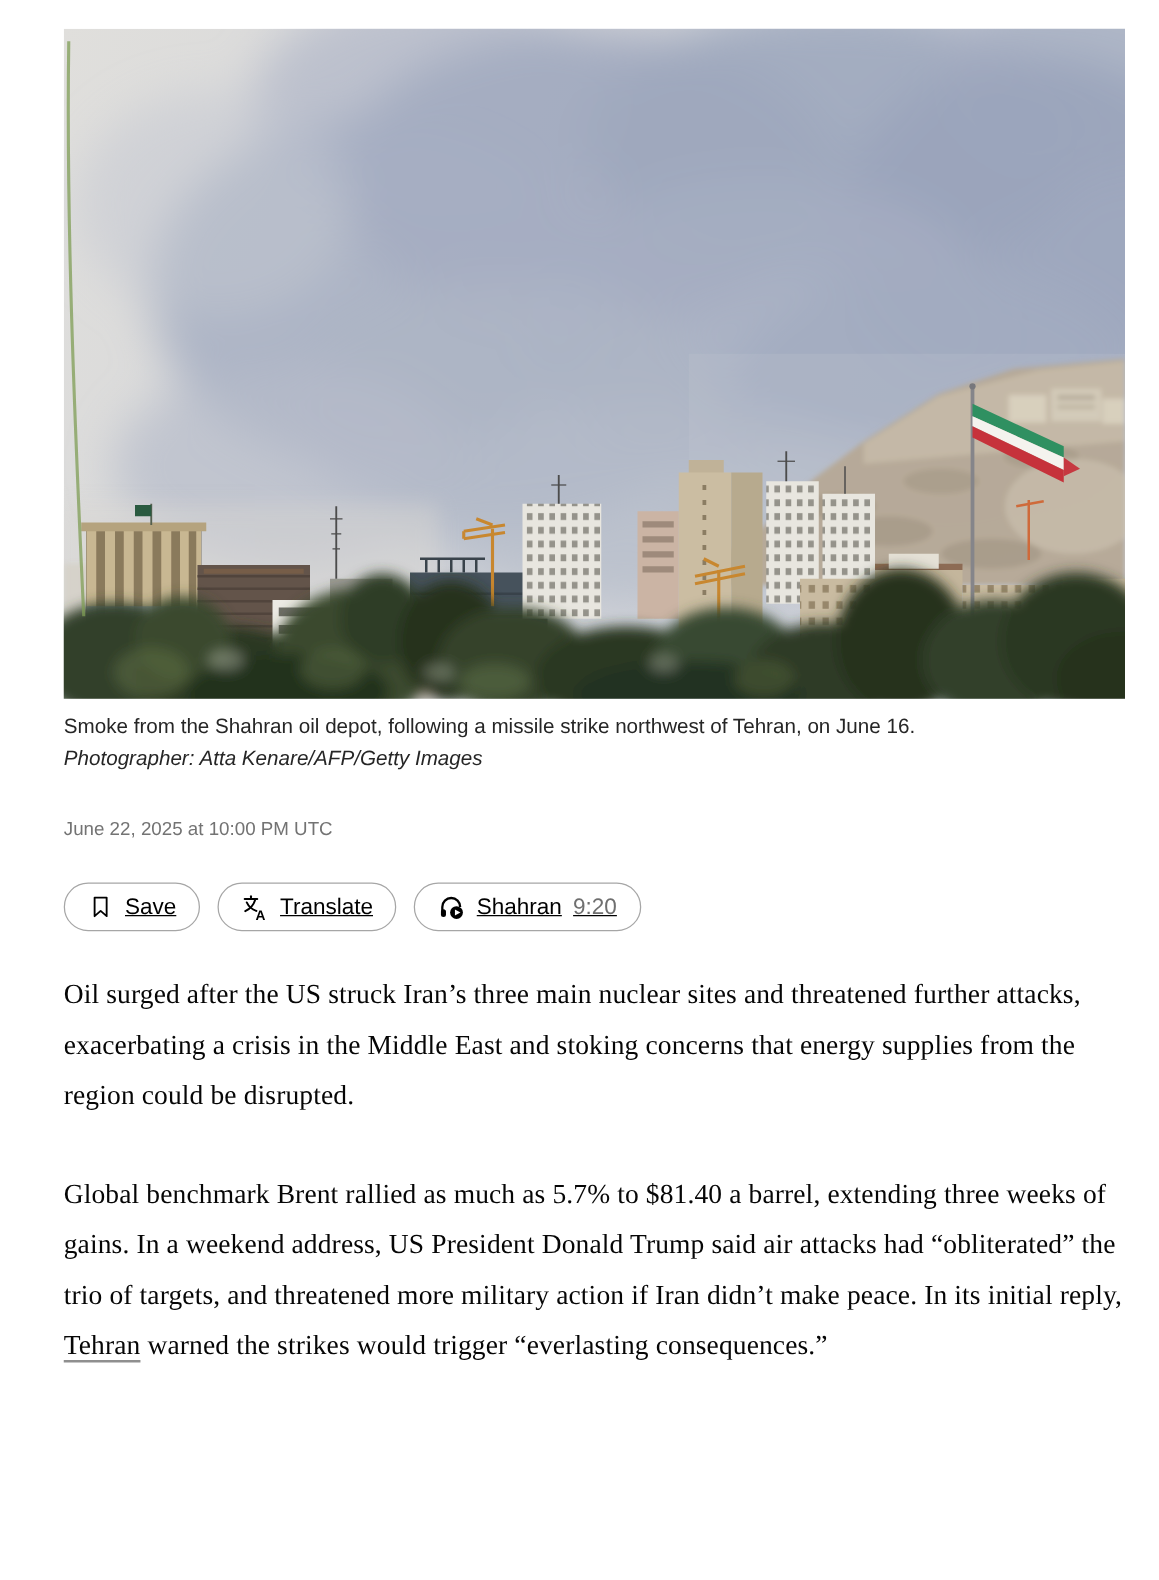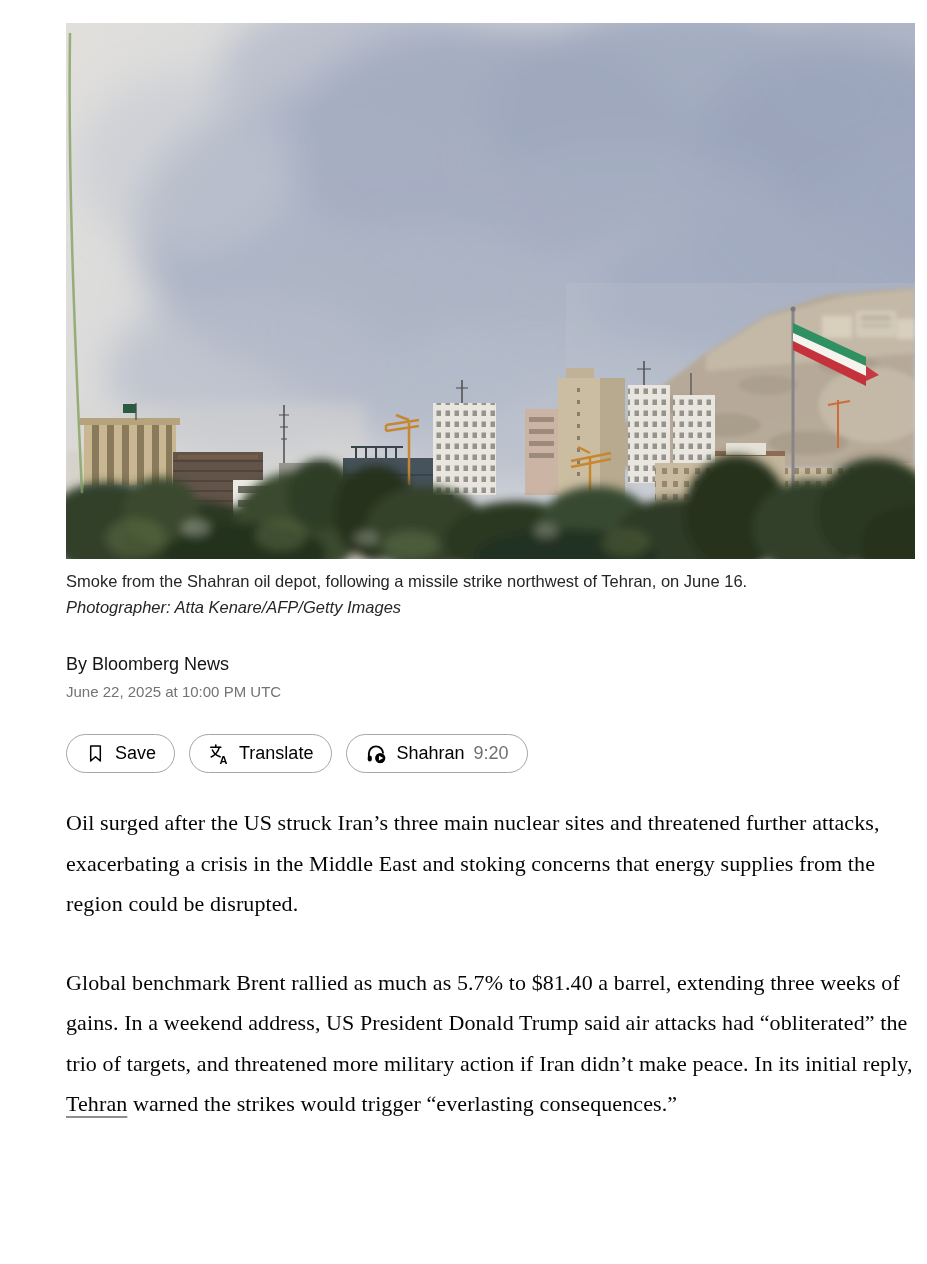--- a/index.html
+++ b/index.html
@@ -1,26 +1,26 @@
 <!DOCTYPE html>
 <html><head>
 <meta charset="utf-8">
 <style>
   html,body{margin:0;padding:0;background:#ffffff;}
   body{width:927px;min-height:1264px;font-family:"Liberation Sans","DejaVu Sans",sans-serif;color:#111;}
-  .content{margin-left:66px;width:849px;}
+  .content{margin-left:51px;width:849px;}
   figure{margin:0;padding-top:23px;}
   .photo{display:block;width:849px;height:536px;}
   figcaption{margin-top:10px;font-size:16.5px;line-height:25.5px;color:#262626;max-width:770px;}
   .credit{font-style:italic;}
   .byline-block{margin-top:34px;}
   .byline{font-size:18px;line-height:20px;color:#151515;}
   .dateline{margin-top:8px;font-size:15px;line-height:20px;color:#737373;}
   .toolbar{margin-top:32px;display:flex;gap:14px;}
-  .pill{display:inline-flex;align-items:center;gap:9px;height:39px;padding:0 18px;border:1px solid #a6a6a6;border-radius:20px;background:#fff;font-family:inherit;font-size:18px;color:#000;cursor:pointer;}
+  .pill{display:inline-flex;align-items:center;gap:9px;height:39px;padding:0 18px;border:1px solid #a6a6a6;border-radius:20px;background:#fff;font-family:inherit;font-size:18px;color:#000;cursor:pointer;text-decoration:underline;}
   .pill svg{flex:0 0 auto;}
   .pill .dur{color:#6f6f6f;}
   .article-body{margin-top:30px;font-family:"Liberation Serif","DejaVu Serif",serif;font-size:22px;line-height:40.5px;letter-spacing:0.1px;color:#060606;}
   .article-body p{margin:0 0 38px 0;}
   a.body-link{color:inherit;text-decoration:underline;text-decoration-color:#8f8f8f;text-decoration-thickness:1.5px;text-underline-offset:5px;}
 </style>
 </head>
 <body>
 
 <div class="content">
@@ -246,21 +246,20 @@
       <path d="M4 10 C 2 150, 8 300, 16 470" stroke="#7f9e55" stroke-width="2.5" fill="none" opacity="0.75"></path>
     </svg>
 
     <figcaption>
       <span>Smoke from the Shahran oil depot, following a missile strike northwest of Tehran, on June 16.</span>
       <span class="credit">Photographer: Atta Kenare/AFP/Getty Images</span>
     </figcaption>
   </figure>
 
   <div class="byline-block">
-    <div class="byline">By Bloomberg News</div>
     <div class="dateline">June 22, 2025 at 10:00 PM UTC</div>
   </div>
 
   <div class="toolbar">
     <button class="pill">
       <svg width="21" height="21" viewBox="0 0 24 24">
         <path d="M6.5 3.5h11v17l-5.5-4.8-5.5 4.8z" fill="none" stroke="#000" stroke-width="1.7" stroke-linejoin="round"></path>
       </svg>
       <span>Save</span>
     </button>

